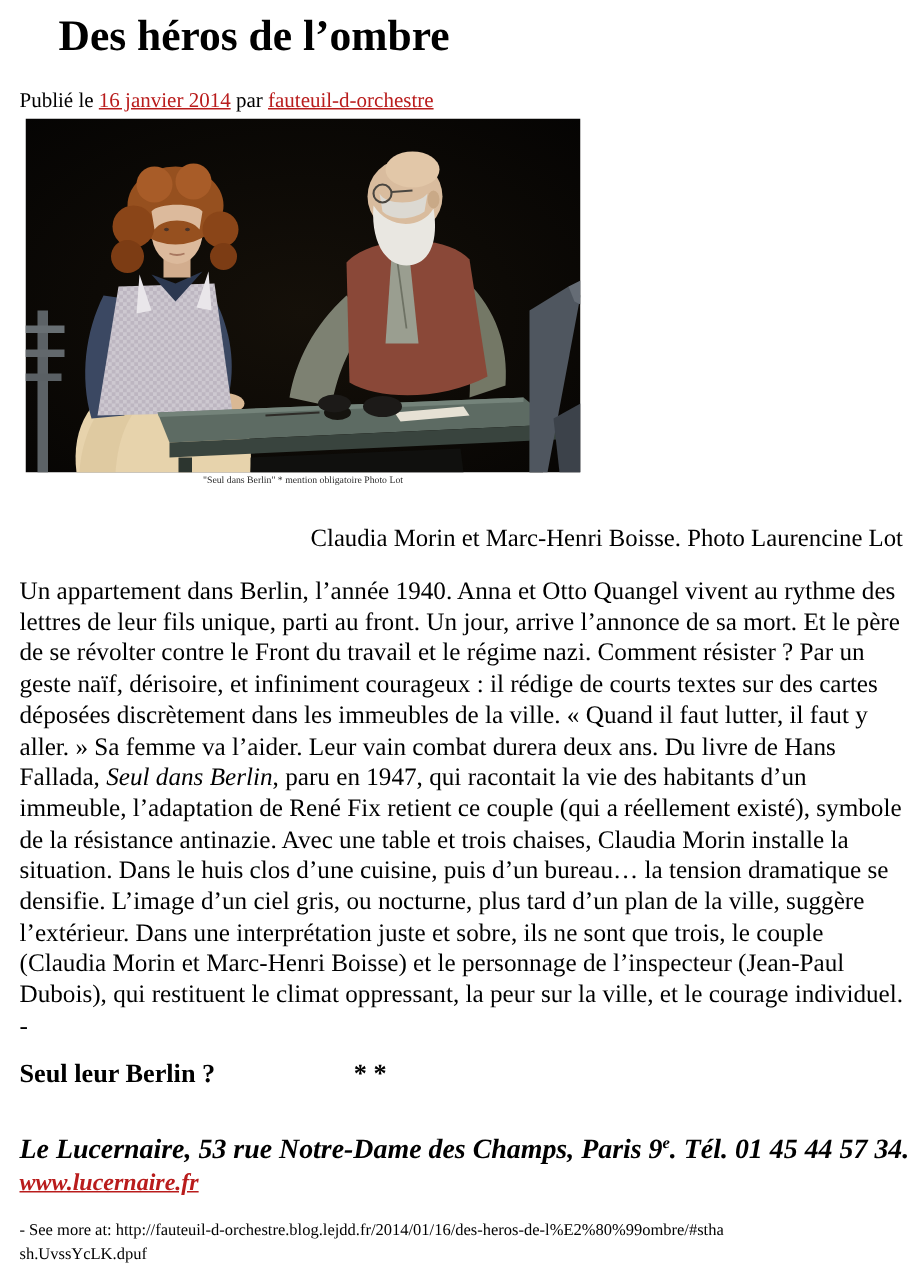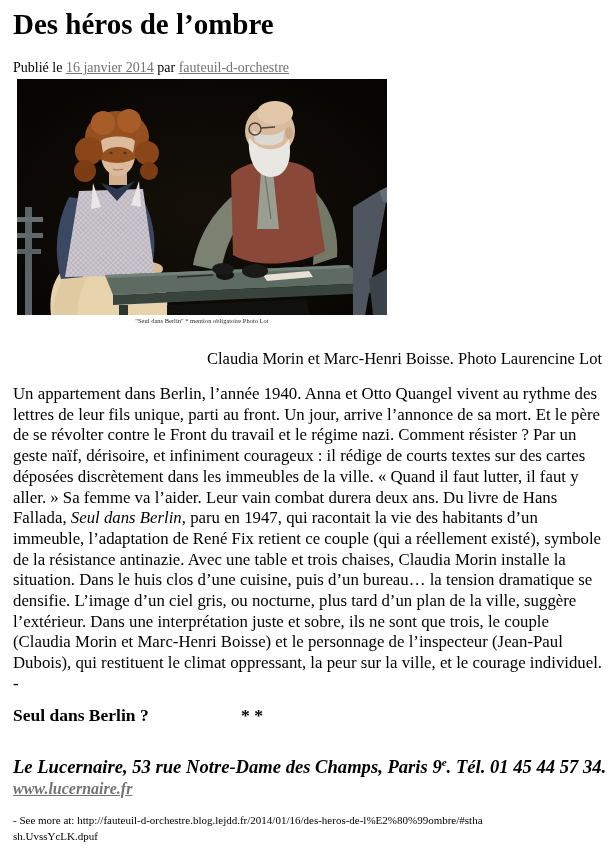--- a/index.html
+++ b/index.html
@@ -10,28 +10,29 @@
     font-family: "Liberation Serif", "DejaVu Serif", serif;
     color: #000000;
     padding: 8px 14px 0 13px;
     overflow: hidden;
   }
   .page-title {
     font-size: 29px;
     font-weight: bold;
     line-height: 33px;
     letter-spacing: 0;
+    margin-left: 26px;
   }
   .byline {
     margin-top: 19px;
     font-size: 14px;
     line-height: 16px;
   }
   .byline a, .site-link {
-    color: #737373;
+    color: #b91c1c;
     text-decoration: underline;
     cursor: pointer;
   }
   .photo-frame {
     margin-top: 3px;
     margin-left: 4px;
     width: 370px;
     background: #ffffff;
   }
   .photo-frame svg { display: block; }
@@ -207,21 +208,21 @@
     </g>
   </svg>
   <div class="photo-caption-strip">"Seul dans Berlin" * mention obligatoire Photo Lot</div>
 </div>
 
 <div class="caption-below">Claudia Morin et Marc-Henri Boisse. Photo Laurencine Lot</div>
 
 <p class="article-para"><span>Un appartement dans Berlin, l’année 1940. Anna et Otto Quangel vivent au rythme des lettres de leur fils unique, parti au front. Un jour, arrive l’annonce de sa mort. Et le père de se révolter contre le Front du travail et le régime nazi. Comment résister ? Par un geste naïf, dérisoire, et infiniment courageux : il rédige de courts textes sur des cartes déposées discrètement dans les immeubles de la ville. « Quand il faut lutter, il faut y aller. » Sa femme va l’aider. Leur vain combat durera deux ans. Du livre de Hans Fallada, </span><span class="italic">Seul dans Berlin</span><span>, paru en 1947, qui racontait la vie des habitants d’un immeuble, l’adaptation de René Fix retient ce couple (qui a réellement existé), symbole de la résistance antinazie. Avec une table et trois chaises, Claudia Morin installe la situation. Dans le huis clos d’une cuisine, puis d’un bureau… la tension dramatique se densifie. L’image d’un ciel gris, ou nocturne, plus tard d’un plan de la ville, suggère l’extérieur. Dans une interprétation juste et sobre, ils ne sont que trois, le couple (Claudia Morin et Marc-Henri Boisse) et le personnage de l’inspecteur (Jean-Paul Dubois), qui restituent le climat oppressant, la peur sur la ville, et le courage individuel. -</span></p>
 
 <div class="subhead-row">
-  <span>Seul dans Berlin ?</span>
+  <span>Seul leur Berlin ?</span>
   <span class="subhead-stars">* *</span>
 </div>
 
 <div class="address-line">
   <span>Le Lucernaire, 53 rue Notre-Dame des Champs, Paris 9</span><sup>e</sup><span>. Tél. 01 45 44 57 34.</span>
 </div>
 
 <div class="site-link-line">
   <a class="site-link">www.lucernaire.fr</a>
 </div>

